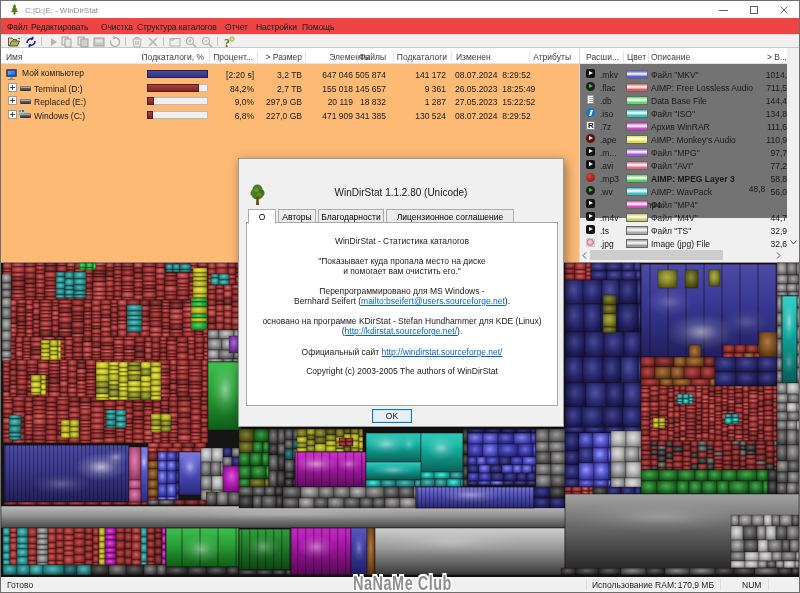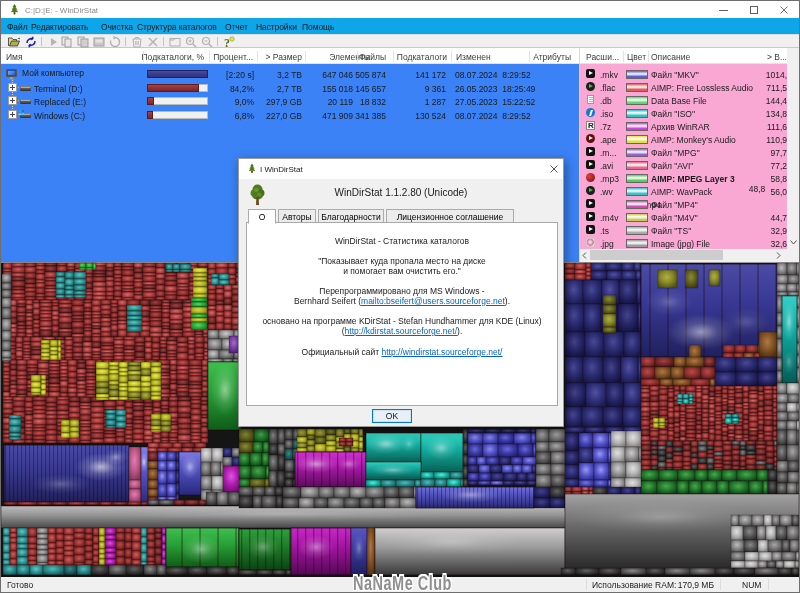--- a/index.html
+++ b/index.html
@@ -3,27 +3,27 @@
 <style>
 * { margin:0; padding:0; box-sizing:border-box; }
 html,body { width:800px; height:593px; overflow:hidden; }
 body { font-family:"Liberation Sans", sans-serif; position:relative; background:#fff; }
 .win { position:absolute; inset:0; border:1px solid #6e6e6e; background:#f0f0f0; }
 
 .titlebar { position:absolute; left:1px; top:1px; right:1px; height:17px; background:#fff; }
 .title-ico { position:absolute; left:8px; top:3px; width:11px; height:11px; }
 .title-txt { position:absolute; left:24px; top:5px; font-size:8px; color:#8a8a8a; }
 
-.menubar { position:absolute; left:1px; top:18px; right:1px; height:16px; background:#0ea5e9; font-size:8.5px; color:#1a1a1a; }
+.menubar { position:absolute; left:1px; top:18px; right:1px; height:16px; background:#ef4444; font-size:8.5px; color:#1a1a1a; }
 .menubar span { position:absolute; top:4px; letter-spacing:-0.1px; }
 
 .toolbar { position:absolute; left:1px; top:34px; right:1px; height:14px; background:#f0f0f0; border-top:1px solid #dcdcdc; border-bottom:1px solid #c8c8c8; }
 
-.lpanel { position:absolute; left:1px; top:48px; width:578px; height:214px; background:#3b82f6; font-size:8.5px; }
-.rpanel { position:absolute; left:580px; top:48px; width:219px; height:202px; background:#f9a8d4; font-size:8.5px; }
+.lpanel { position:absolute; left:1px; top:48px; width:578px; height:214px; background:#fdba74; font-size:8.5px; }
+.rpanel { position:absolute; left:580px; top:48px; width:219px; height:170px; background:#737373; font-size:8.5px; }
 .splitv { position:absolute; left:579px; top:48px; width:1px; height:214px; background:#d8d8d8; }
 .hdr { position:absolute; top:0; left:0; right:0; height:16px; background:#fff; border-bottom:1px solid #e3e3e3; color:#3c3c3c; }
 .hdr .c { position:absolute; top:4px; }
 .hdr .dv { position:absolute; top:3px; width:1px; height:11px; background:#e3e3e3; }
 .r { position:absolute; color:#1a1a1a; white-space:nowrap; }
 .num { text-align:right; }
 
 #tm { position:absolute; left:1px; top:262px; width:798px; height:315px; overflow:hidden; }
 #tm rect { stroke:#1a0808; stroke-opacity:0.38; stroke-width:0.7px; }
 
@@ -2700,45 +2700,36 @@
   <span style="position:absolute;left:6px;top:3px;">Готово</span>
   <span style="position:absolute;left:591px;top:3px;">Использование RAM:</span>
   <span style="position:absolute;left:673px;top:3px;width:40px;text-align:right;white-space:nowrap;">170,9 МБ</span>
   <span style="position:absolute;left:741px;top:3px;">NUM</span>
   <i style="left:585px;"></i>
     <i style="left:719px;"></i>
     <i style="left:767px;"></i>
 </div>
 <div class="wm">NaNaMe Club</div>
 <div class="dlg">
-  <div class="dlg-title">
-    <svg style="position:absolute;left:8px;top:4px;width:10px;height:11px;" viewBox="0 0 12 12">
-        <path d="M6 0 L8.2 3.4 L7 3.2 L9.3 6.2 L7.8 6 L10 9 L6.8 8.6 L6.9 11 L5.1 11 L5.2 8.6 L2 9 L4.2 6 L2.7 6.2 L5 3.2 L3.8 3.4 Z" fill="#4e7a1e"></path>
-        <path d="M5.2 9 L6.8 9 L6.9 11.5 L5.1 11.5 Z" fill="#6b4a1e"></path>
-      </svg>
-    <span style="position:absolute;left:21px;top:6px;font-size:8px;color:#1a1a1a;">I WinDirStat</span>
-    <svg style="position:absolute;left:311px;top:6px;" width="8" height="8" viewBox="0 0 8 8">
-        <path d="M0.5 0.5 L7.5 7.5 M7.5 0.5 L0.5 7.5" stroke="#444" stroke-width="0.9"></path>
-      </svg>
-  </div>
   <svg style="position:absolute;left:11px;top:25px;width:15px;height:22px;" viewBox="0 0 15 22">
       <ellipse cx="7.5" cy="5" rx="5" ry="4.4" fill="#4e7a1e"></ellipse>
       <ellipse cx="4.5" cy="9" rx="4" ry="3.8" fill="#557f20"></ellipse>
       <ellipse cx="10.5" cy="9" rx="4" ry="3.8" fill="#466f1a"></ellipse>
       <ellipse cx="7.5" cy="11.5" rx="5.5" ry="4" fill="#4e7a1e"></ellipse>
       <path d="M6.4 13 L8.6 13 L9 21 L6 21 Z" fill="#6b4a1e"></path>
       <ellipse cx="6.5" cy="6" rx="2.5" ry="2" fill="#6a9a30" opacity="0.8"></ellipse>
       <ellipse cx="9" cy="10.5" rx="2.2" ry="1.8" fill="#6a9a30" opacity="0.6"></ellipse>
     </svg>
   <div class="dtext" style="top:29px;font-size:10px;">WinDirStat 1.1.2.80 (Unicode)</div>
   <span class="tab" style="left:9px;width:28px;background:#fff;border-bottom:1px solid #fff;height:15px;z-index:2;">О</span>
   <span class="tab" style="left:39px;width:38px;">Авторы</span>
   <span class="tab" style="left:79px;width:66px;">Благодарности</span>
   <span class="tab" style="left:147px;width:128px;">Лицензионное соглашение</span>
   <div class="tabbox">
     <div class="dtext" style="top:13px;">WinDirStat - Статистика каталогов</div>
     <div class="dtext" style="top:33px;">"Показывает куда пропала место на диске<br>и помогает вам очистить его."</div>
     <div class="dtext" style="top:63px;">Перепрограммировано для MS Windows -<br>Bernhard Seifert (<a class="lnk">mailto:bseifert@users.sourceforge.net</a>).</div>
     <div class="dtext" style="top:93px;">основано на программе KDirStat - Stefan Hundhammer для KDE (Linux)<br>(<a class="lnk">http://kdirstat.sourceforge.net/</a>).</div>
     <div class="dtext" style="top:124px;">Официальный сайт <a class="lnk">http://windirstat.sourceforge.net/</a></div>
+    <div class="dtext" style="top:143px;">Copyright (c) 2003-2005 The authors of WinDirStat</div>
   </div>
   <div class="okbtn">OK</div>
 </div>
 
 </body></html>

